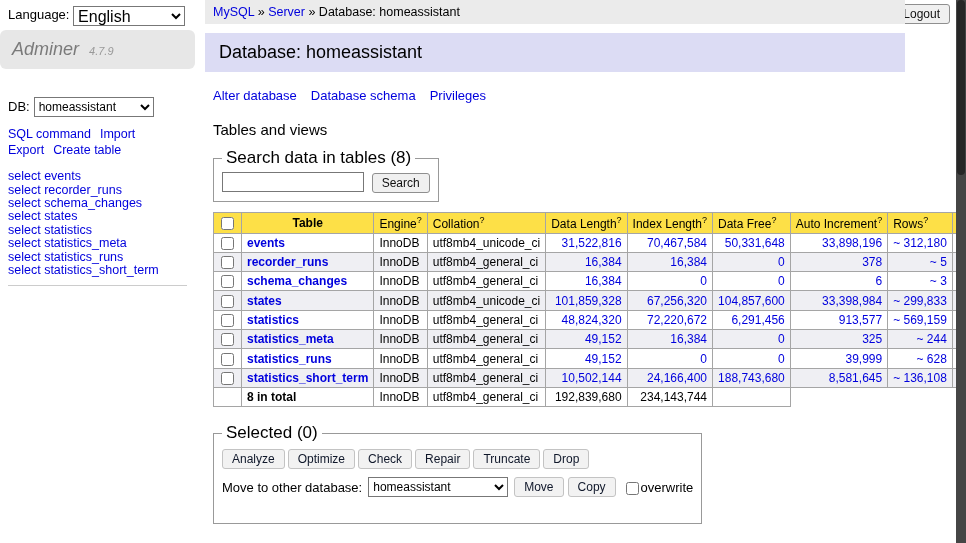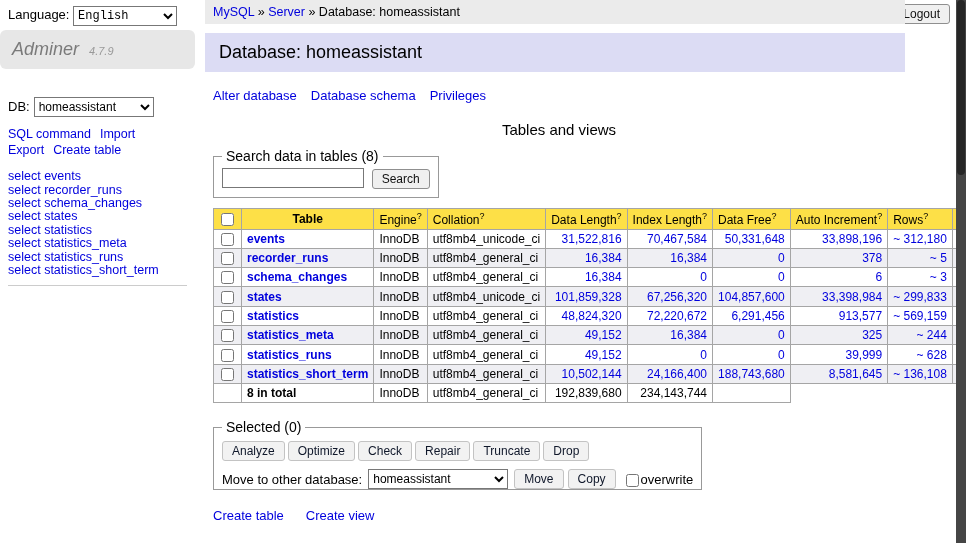--- a/index.html
+++ b/index.html
@@ -6,21 +6,21 @@
   html, body { margin: 0; padding: 0; }
   body {
     width: 966px; height: 543px; position: relative; overflow: hidden;
     background: #fff; color: #000;
     font-family: "Liberation Sans", "DejaVu Sans", sans-serif; font-size: 13px;
   }
   a { color: #0000dd; text-decoration: none; cursor: pointer; }
 
   
   .lang-bar { position: absolute; top: 6px; left: 8px; font-size: 13px; }
-  .lang-bar select { width: 104px; font-size: 12px; height: 20px; vertical-align: middle; font-family: Liberation Mono, monospace; }
+  .lang-bar select { width: 112px; font-size: 16px; height: 20px; vertical-align: middle; }
 
   
   .logout-btn { position: absolute; top: 4px; right: 16px; }
 
   button {
     font-family: "Liberation Sans", "DejaVu Sans", sans-serif; font-size: 12px;
     background: #f0f0f0; border: 1px solid #8f8f8f; border-radius: 3px;
     padding: 2px 9px; color: #111; cursor: pointer;
   }
   button:disabled { color: #0f172a; border-color: #c3c3c3; background: #f2f2f2; cursor: default; }
@@ -44,25 +44,25 @@
   .side-table-link { display: block; font-size: 12.5px; line-height: 1.07; }
 
   
   .content { position: absolute; top: 0; left: 205px; width: 700px; }
   .breadcrumb { background: #ebebeb; height: 24px; line-height: 24px; padding: 0 8px; font-size: 12.5px; }
   .bc-sep { color: #000; }
   h2.page-title { background: #dcdcf4; font-weight: normal; font-size: 18px; margin: 9px 0 0; padding: 9px 14px; }
   .main-body { padding-left: 8px; }
   .nav-links { margin-top: 16px; }
   .nav-links a { margin-right: 14px; }
-  h3 { font-weight: normal; margin: 18px 0 0; text-align: center; }
+  h3 { font-weight: normal; margin: 18px 0 0; }
   h3.small { font-size: 15px; }
 
   fieldset { display: inline-block; border: 1px solid #999; padding: 4px 8px 8px; margin: 10px 0 0; }
-  legend { font-size: 14px; padding: 0 4px; }
+  legend { font-size: 17px; padding: 0 4px; }
   .search-fieldset input[type="text"] { width: 142px; }
   .search-fieldset button { margin-left: 4px; }
 
   table.data { border-collapse: collapse; margin-top: 10px; font-size: 12px; }
   .data th, .data td { border: 1px solid #a5a5a5; padding: 2px 5px; white-space: nowrap; height: 17px; }
   .data thead th { background: #fde047; font-weight: normal; text-align: left; }
   .data thead th.col-table { font-weight: bold; text-align: center; min-width: 112px; }
   .data thead th sup { font-size: 9px; }
   .data td.col-check, .data th.col-check { text-align: center; width: 22px; }
   .data td.num { text-align: right; }
@@ -73,21 +73,21 @@
   .data tbody tr:nth-child(even) { background: #efeff3; }
   .data .cell-dlen   { min-width: 64px; }
   .data .cell-ilen   { min-width: 68px; }
   .data .cell-dfree  { min-width: 56px; }
   .data .cell-aincr  { min-width: 74px; }
   .data .cell-rows   { min-width: 48px; }
   .data .cell-comment{ min-width: 52px; }
   .data .cell-engine { min-width: 40px; }
   .data .cell-collation { min-width: 92px; }
 
-  .selected-fieldset { margin-top: 16px; padding-bottom: 0; }
+  .selected-fieldset { margin-top: 16px; padding-bottom: 26px; }
   .selected-buttons { margin: 2px 0 8px; }
   .selected-buttons button { margin-right: 3px; }
   .move-row { font-size: 13px; display: flex; align-items: center; }
   .move-row select { width: 140px; font-size: 12px; height: 20px; margin: 0 6px; }
   .move-row button { margin-right: 4px; }
   .overwrite-wrap { margin-left: 4px; }
 
   .create-links { margin-top: 18px; }
   .create-links a { margin-right: 22px; }
 

